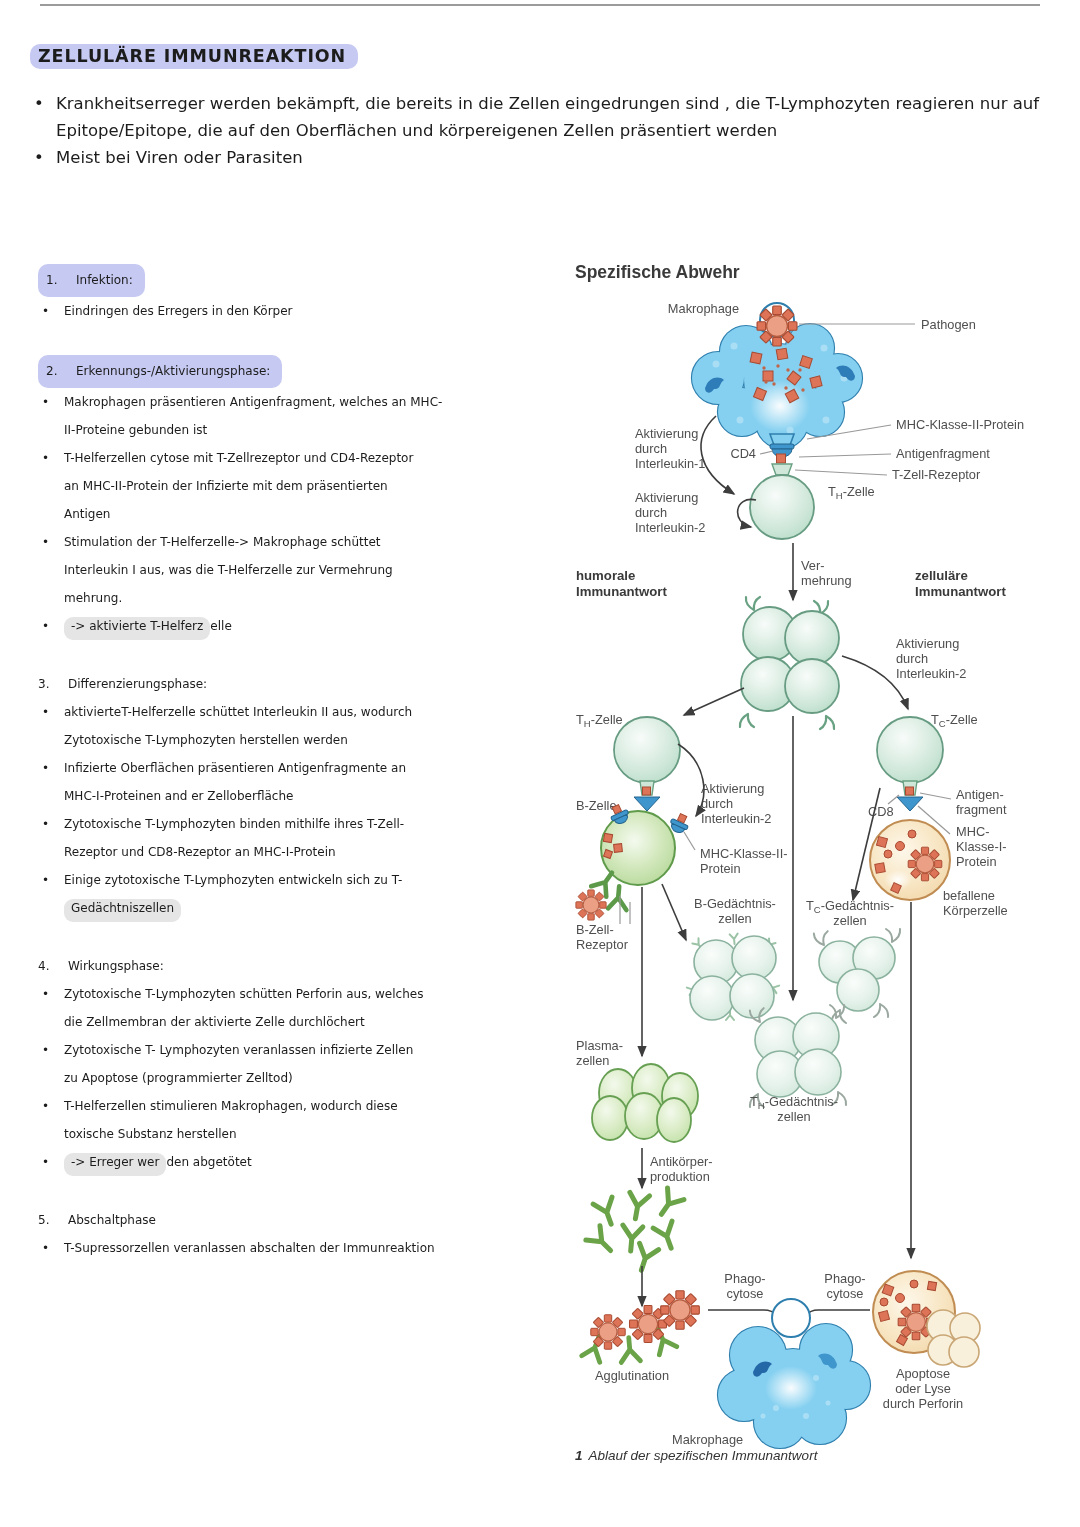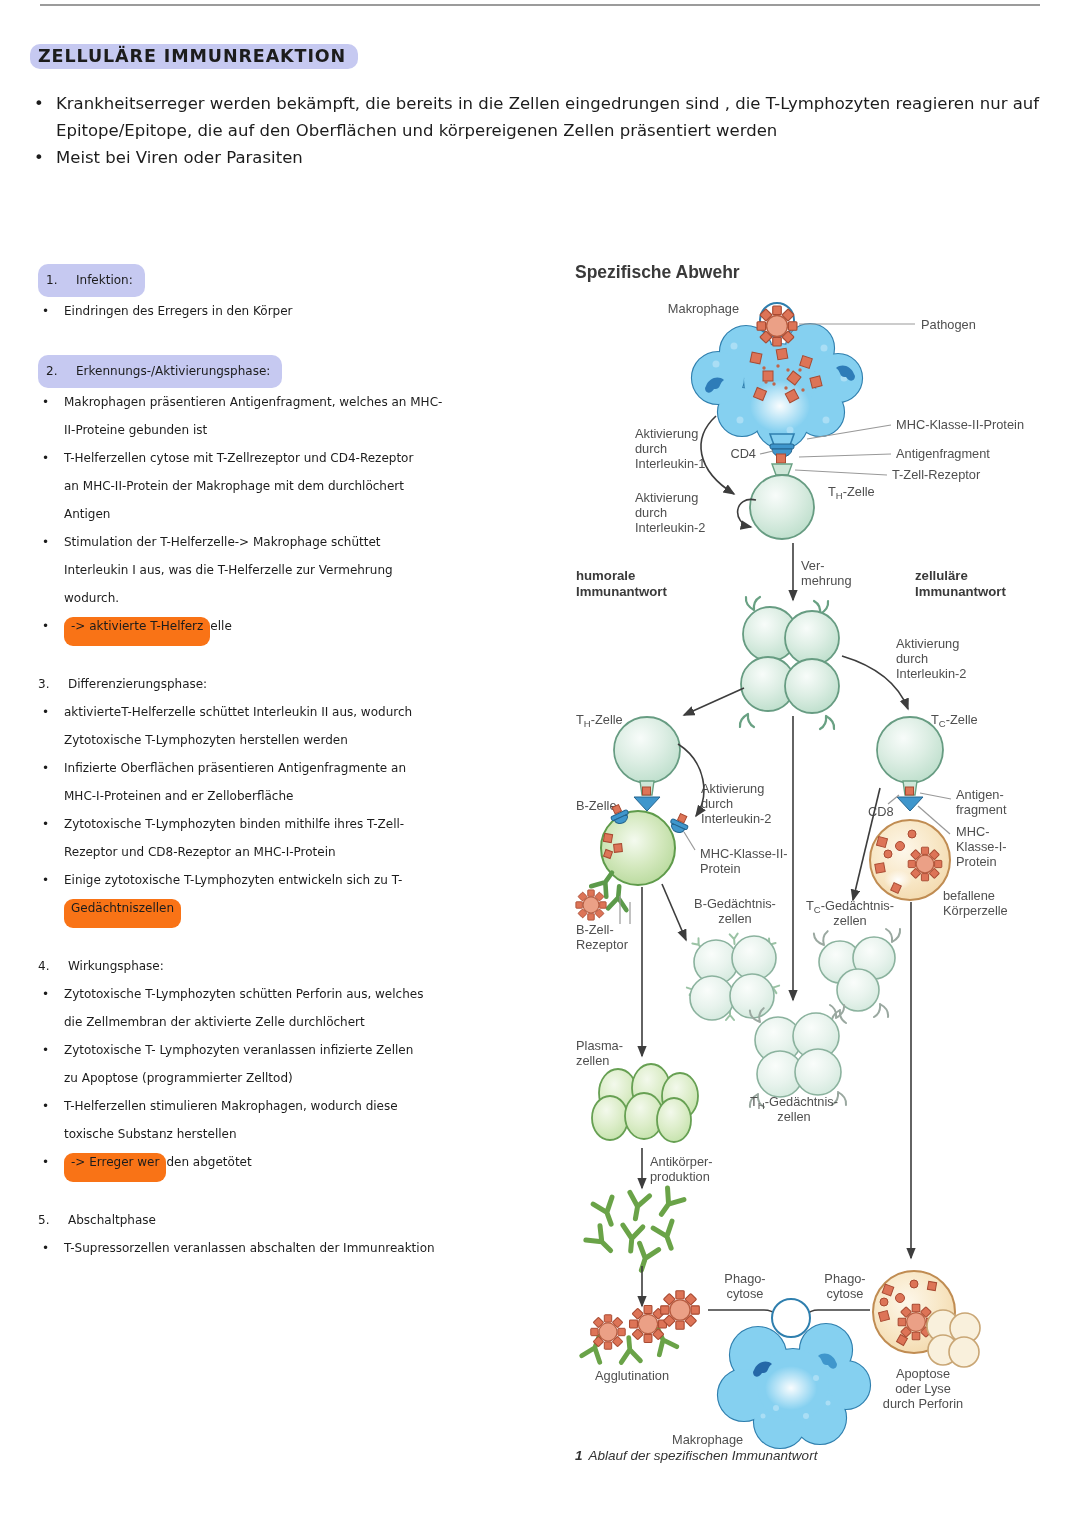--- a/index.html
+++ b/index.html
@@ -2,21 +2,21 @@
 <html><head>
 <meta charset="utf-8">
 <style>
   html,body{margin:0;padding:0;background:#e8e8e8;}
   .page{position:relative;width:1080px;height:1527px;background:#ffffff;
         font-family:"DejaVu Sans",sans-serif;color:#1c1c1c;overflow:hidden;margin:0 auto;}
   .topline{position:absolute;top:4px;left:40px;width:1000px;height:2px;background:#7a7a7a;opacity:.75;}
 
   
   .pill{background:#c6c9f1;border-radius:10px;padding:2px 12px 3px 8px;}
-  .hl{background:#f97316;border-radius:9px;padding:2px 7px 13px 7px;}
+  .hl{background:#e5e5e5;border-radius:9px;padding:2px 7px 7px 7px;}
   .page-title{display:inline-block;font-weight:bold;font-size:17.5px;letter-spacing:.9px;}
   .intro{position:absolute;left:30px;top:44px;width:1010px;}
   .intro .bullets{margin-top:21px;font-size:16.5px;line-height:27px;}
   .bullet{display:flex;align-items:flex-start;}
   .dot{width:22px;min-width:22px;text-align:left;padding-left:4px;}
   .btxt{flex:1;}
   .btxt .ln{display:block;white-space:nowrap;}
   .notes{position:absolute;left:38px;top:216px;width:530px;font-size:12px;line-height:28px;margin-top:48px;}
   .section{margin-bottom:30px;}
   .sec-head{margin-bottom:0;}
@@ -87,30 +87,30 @@
           <span class="dot">•</span>
           <div class="btxt">
             <span class="ln"><span>Makrophagen präsentieren Antigenfragment, welches an MHC-</span></span>
             <span class="ln"><span>II-Proteine gebunden ist</span></span>
           </div>
         </div>
         <div class="bullet">
           <span class="dot">•</span>
           <div class="btxt">
             <span class="ln"><span>T-Helferzellen cytose mit T-Zellrezeptor und CD4-Rezeptor</span></span>
-            <span class="ln"><span>an MHC-II-Protein der Makrophage mit dem durchlöchert</span></span>
+            <span class="ln"><span>an MHC-II-Protein der Infizierte mit dem präsentierten</span></span>
             <span class="ln"><span>Antigen</span></span>
           </div>
         </div>
         <div class="bullet">
           <span class="dot">•</span>
           <div class="btxt">
             <span class="ln"><span>Stimulation der T-Helferzelle-&gt; Makrophage schüttet</span></span>
             <span class="ln"><span>Interleukin I aus, was die T-Helferzelle zur Vermehrung</span></span>
-            <span class="ln"><span>wodurch.</span></span>
+            <span class="ln"><span>mehrung.</span></span>
           </div>
         </div>
         <div class="bullet">
           <span class="dot">•</span>
           <div class="btxt">
             <span class="ln"><span class="hl">-&gt; aktivierte T-Helferz</span><span>elle</span></span>
           </div>
         </div>
       </div>
       <div class="section">

